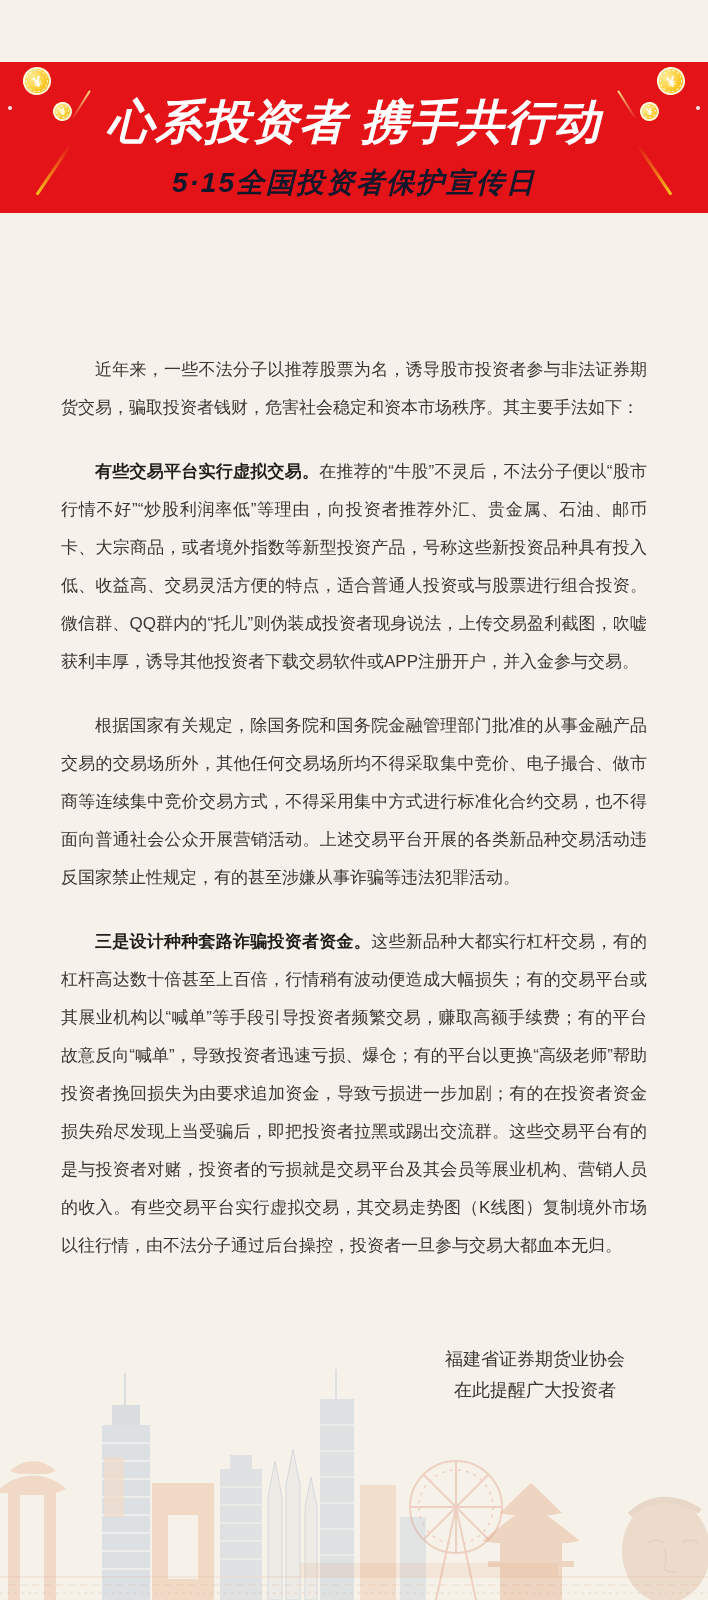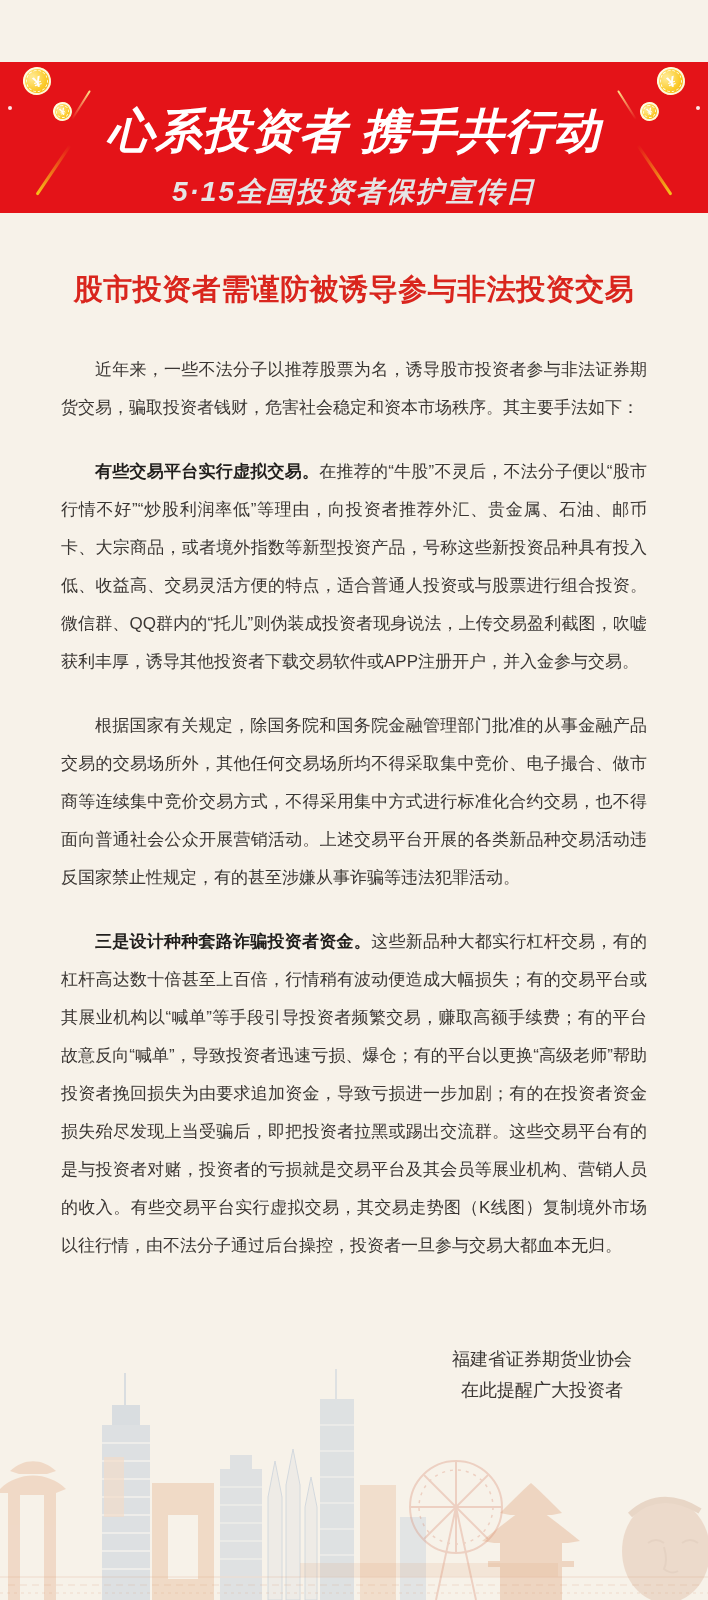--- a/index.html
+++ b/index.html
@@ -8,26 +8,26 @@
     position:relative; width:708px; height:1600px; margin:0 auto;
     background:#f7f2e9; overflow:hidden;
     font-family:"Liberation Sans", sans-serif;
   }
   
   .banner {
     position:absolute; top:62px; left:0; width:708px; height:151px;
     background:#e41318; overflow:hidden;
   }
   .banner-title {
-    margin-top:38px; text-align:center; color:#ffffff;
+    margin-top:29px; text-align:center; color:#ffffff;
     font-weight:bold; font-style:italic; font-size:47px; letter-spacing:1px;
     white-space:nowrap;
   }
   .banner-subtitle {
-    margin-top:10px; text-align:center; color:#e5e5e5;
+    margin-top:10px; text-align:center; color:#0f172a;
     font-weight:bold; font-style:italic; font-size:28px; letter-spacing:2px;
     white-space:nowrap;
   }
   .coin {
     position:absolute; border-radius:50%;
     background: radial-gradient(circle at 38% 32%, #ffe789 8%, #fbc926 55%, #e9a30f 95%);
     box-shadow: inset 0 0 0 2px rgba(255,255,255,.85);
     display:flex; align-items:center; justify-content:center;
     transform:rotate(-18deg);
   }
@@ -62,21 +62,21 @@
   }
   
   .content {
     position:absolute; top:351px; left:61px; width:586px;
     font-size:17px; line-height:38px; color:#3a3633; text-align:justify;
   }
   .para { margin:0 0 26px; text-indent:2em; }
   .lead { font-weight:bold; color:#201e1c; }
   
   .signature {
-    position:absolute; top:1344px; right:64px; width:204px; z-index:2;
+    position:absolute; top:1344px; right:71px; width:204px; z-index:2;
     text-align:center; font-size:18px; line-height:31px; color:#3a3633;
   }
   
   .cityscape { position:absolute; left:0; bottom:0; width:708px; height:235px; z-index:1; }
 </style>
 </head>
 <body>
 
 <div class="page">
 
@@ -98,21 +98,20 @@
       <span class="yen">¥</span>
     </div>
     <div class="coin coin-small coin-r2">
       <span class="yen">¥</span>
     </div>
 
     <div class="banner-title">心系投资者 携手共行动</div>
     <div class="banner-subtitle">5·15全国投资者保护宣传日</div>
   </div>
 
-  <div class="headline">股市投资者需谨防被诱导参与非法投资交易</div>
 
   <div class="content">
     <p class="para"><span class="lead"></span><span>近年来，一些不法分子以推荐股票为名，诱导股市投资者参与非法证券期货交易，骗取投资者钱财，危害社会稳定和资本市场秩序。其主要手法如下：</span></p>
     <p class="para"><span class="lead">有些交易平台实行虚拟交易。</span><span>在推荐的“牛股”不灵后，不法分子便以“股市行情不好”“炒股利润率低”等理由，向投资者推荐外汇、贵金属、石油、邮币卡、大宗商品，或者境外指数等新型投资产品，号称这些新投资品种具有投入低、收益高、交易灵活方便的特点，适合普通人投资或与股票进行组合投资。微信群、QQ群内的“托儿”则伪装成投资者现身说法，上传交易盈利截图，吹嘘获利丰厚，诱导其他投资者下载交易软件或APP注册开户，并入金参与交易。</span></p>
     <p class="para"><span class="lead"></span><span>根据国家有关规定，除国务院和国务院金融管理部门批准的从事金融产品交易的交易场所外，其他任何交易场所均不得采取集中竞价、电子撮合、做市商等连续集中竞价交易方式，不得采用集中方式进行标准化合约交易，也不得面向普通社会公众开展营销活动。上述交易平台开展的各类新品种交易活动违反国家禁止性规定，有的甚至涉嫌从事诈骗等违法犯罪活动。</span></p>
     <p class="para"><span class="lead">三是设计种种套路诈骗投资者资金。</span><span>这些新品种大都实行杠杆交易，有的杠杆高达数十倍甚至上百倍，行情稍有波动便造成大幅损失；有的交易平台或其展业机构以“喊单”等手段引导投资者频繁交易，赚取高额手续费；有的平台故意反向“喊单”，导致投资者迅速亏损、爆仓；有的平台以更换“高级老师”帮助投资者挽回损失为由要求追加资金，导致亏损进一步加剧；有的在投资者资金损失殆尽发现上当受骗后，即把投资者拉黑或踢出交流群。这些交易平台有的是与投资者对赌，投资者的亏损就是交易平台及其会员等展业机构、营销人员的收入。有些交易平台实行虚拟交易，其交易走势图（K线图）复制境外市场以往行情，由不法分子通过后台操控，投资者一旦参与交易大都血本无归。</span></p>
   </div>
 
   <svg class="cityscape" viewBox="0 0 708 235" xmlns="http://www.w3.org/2000/svg" aria-hidden="true">
 

